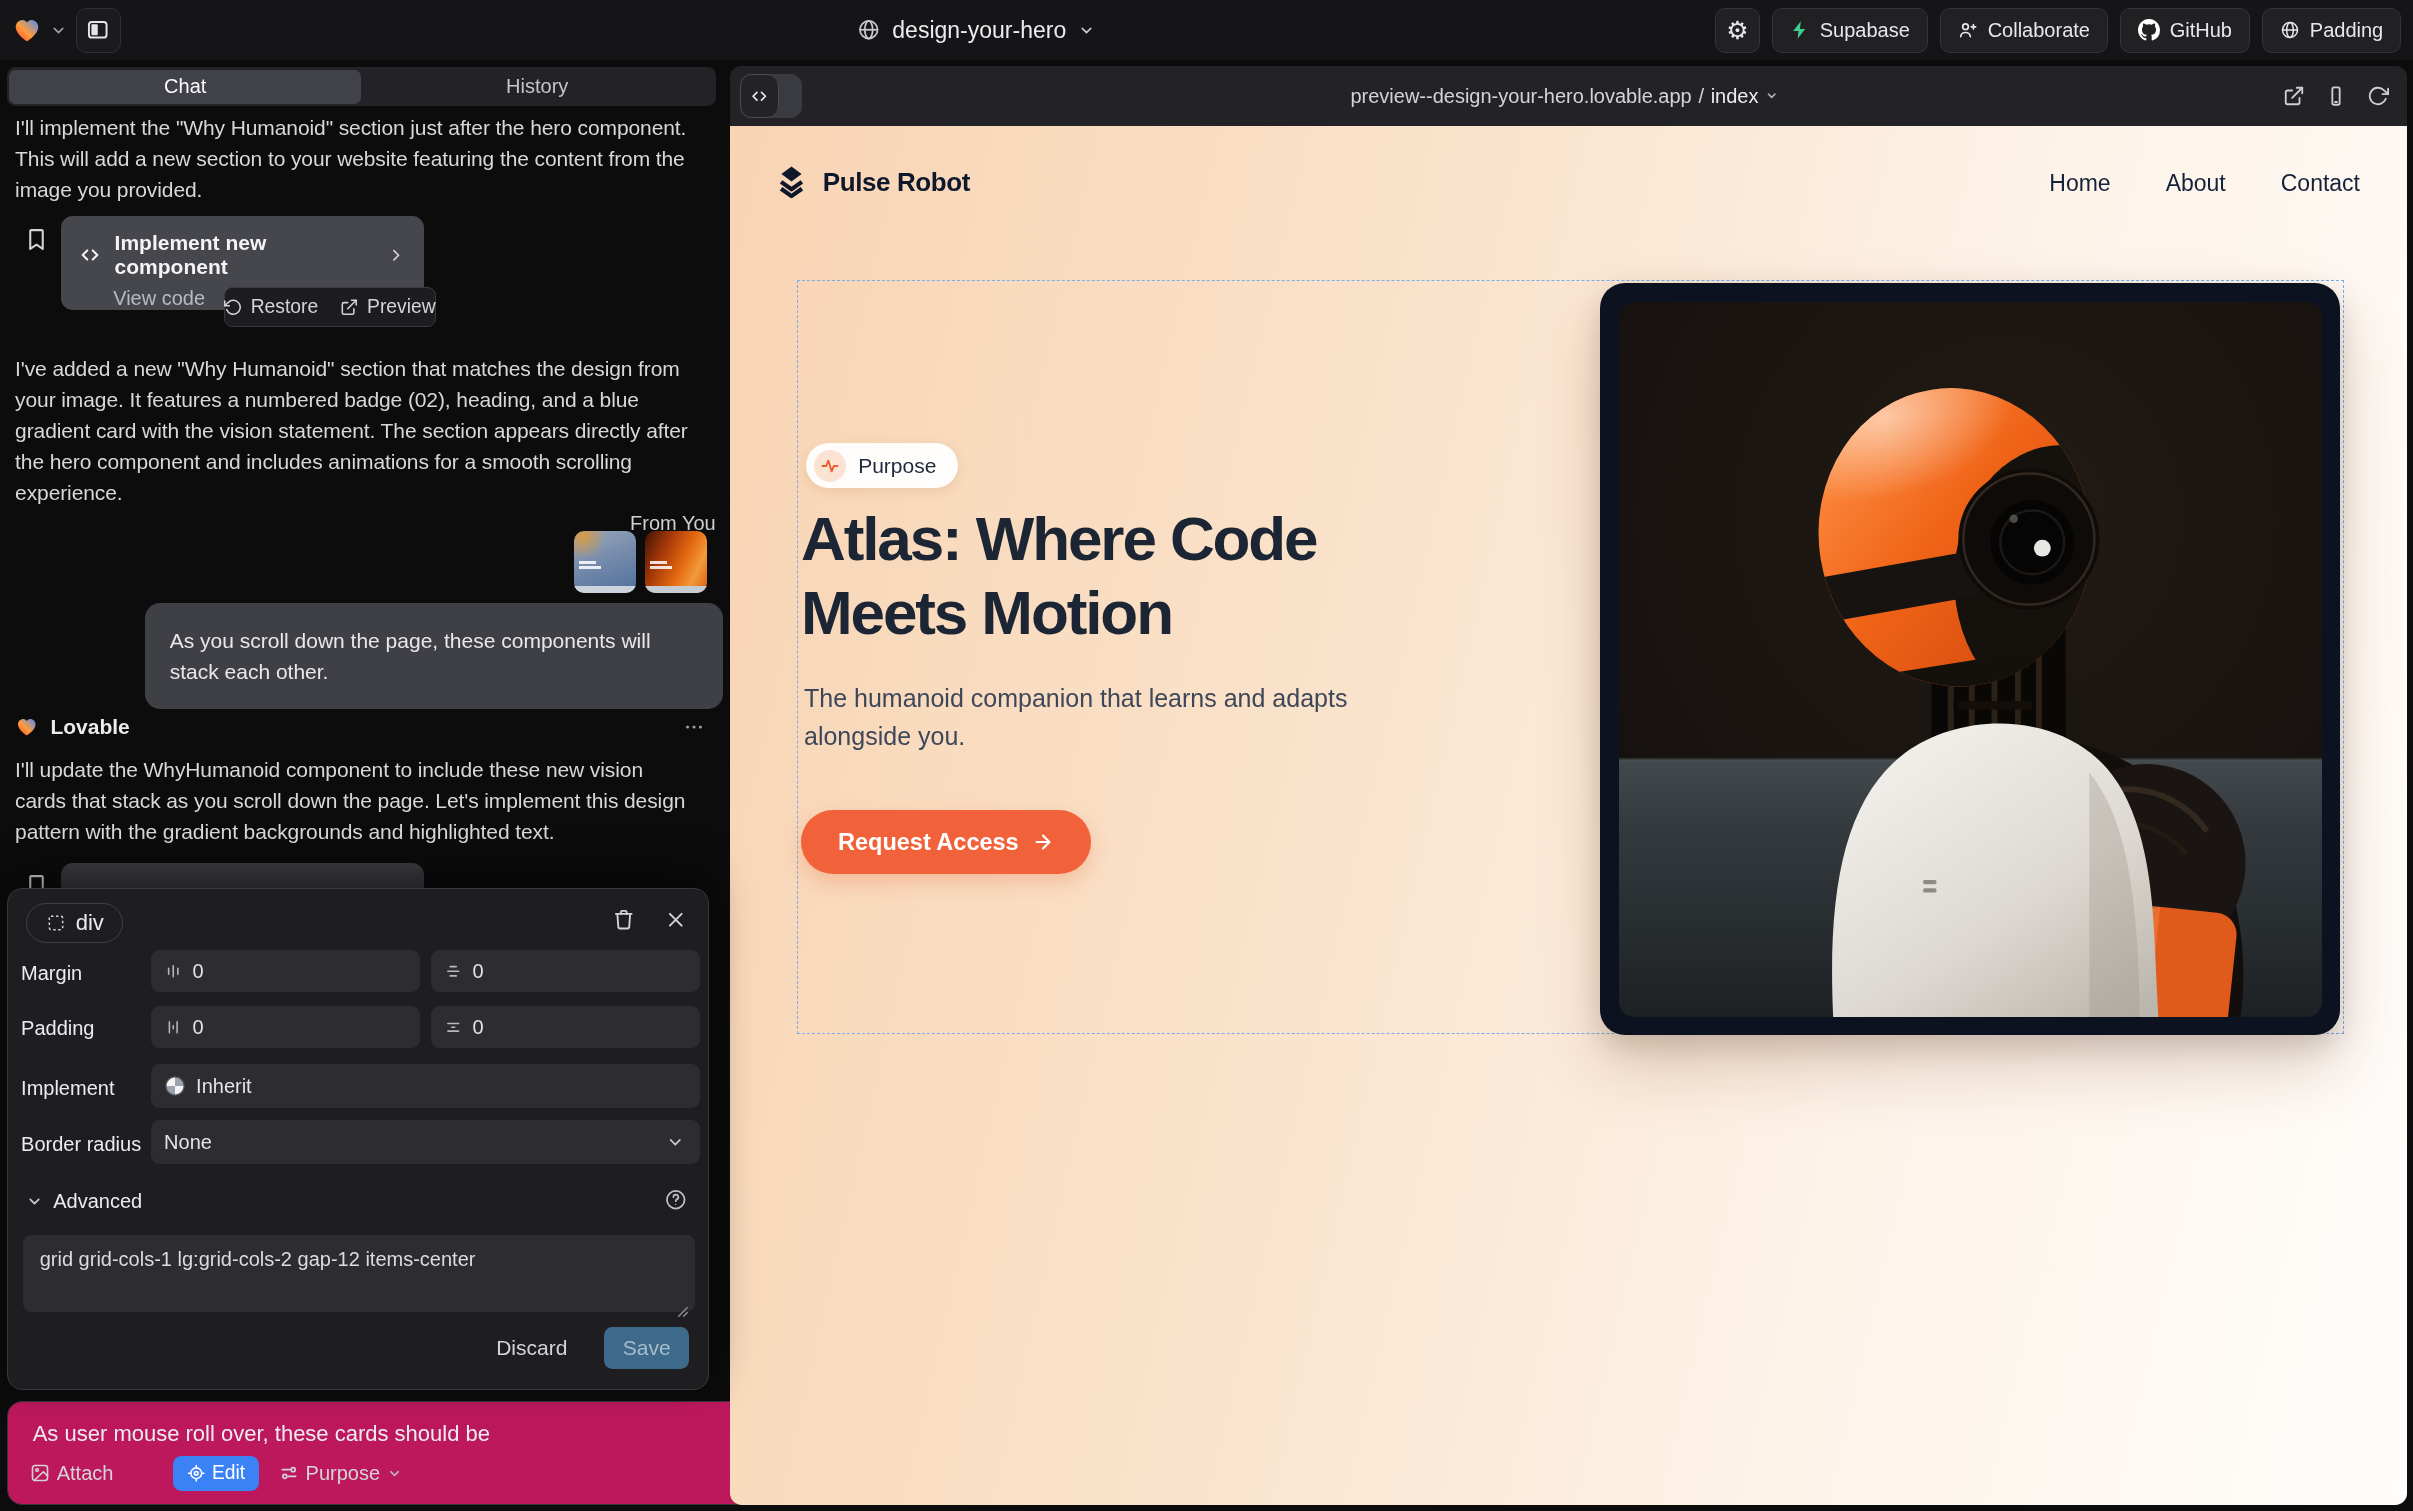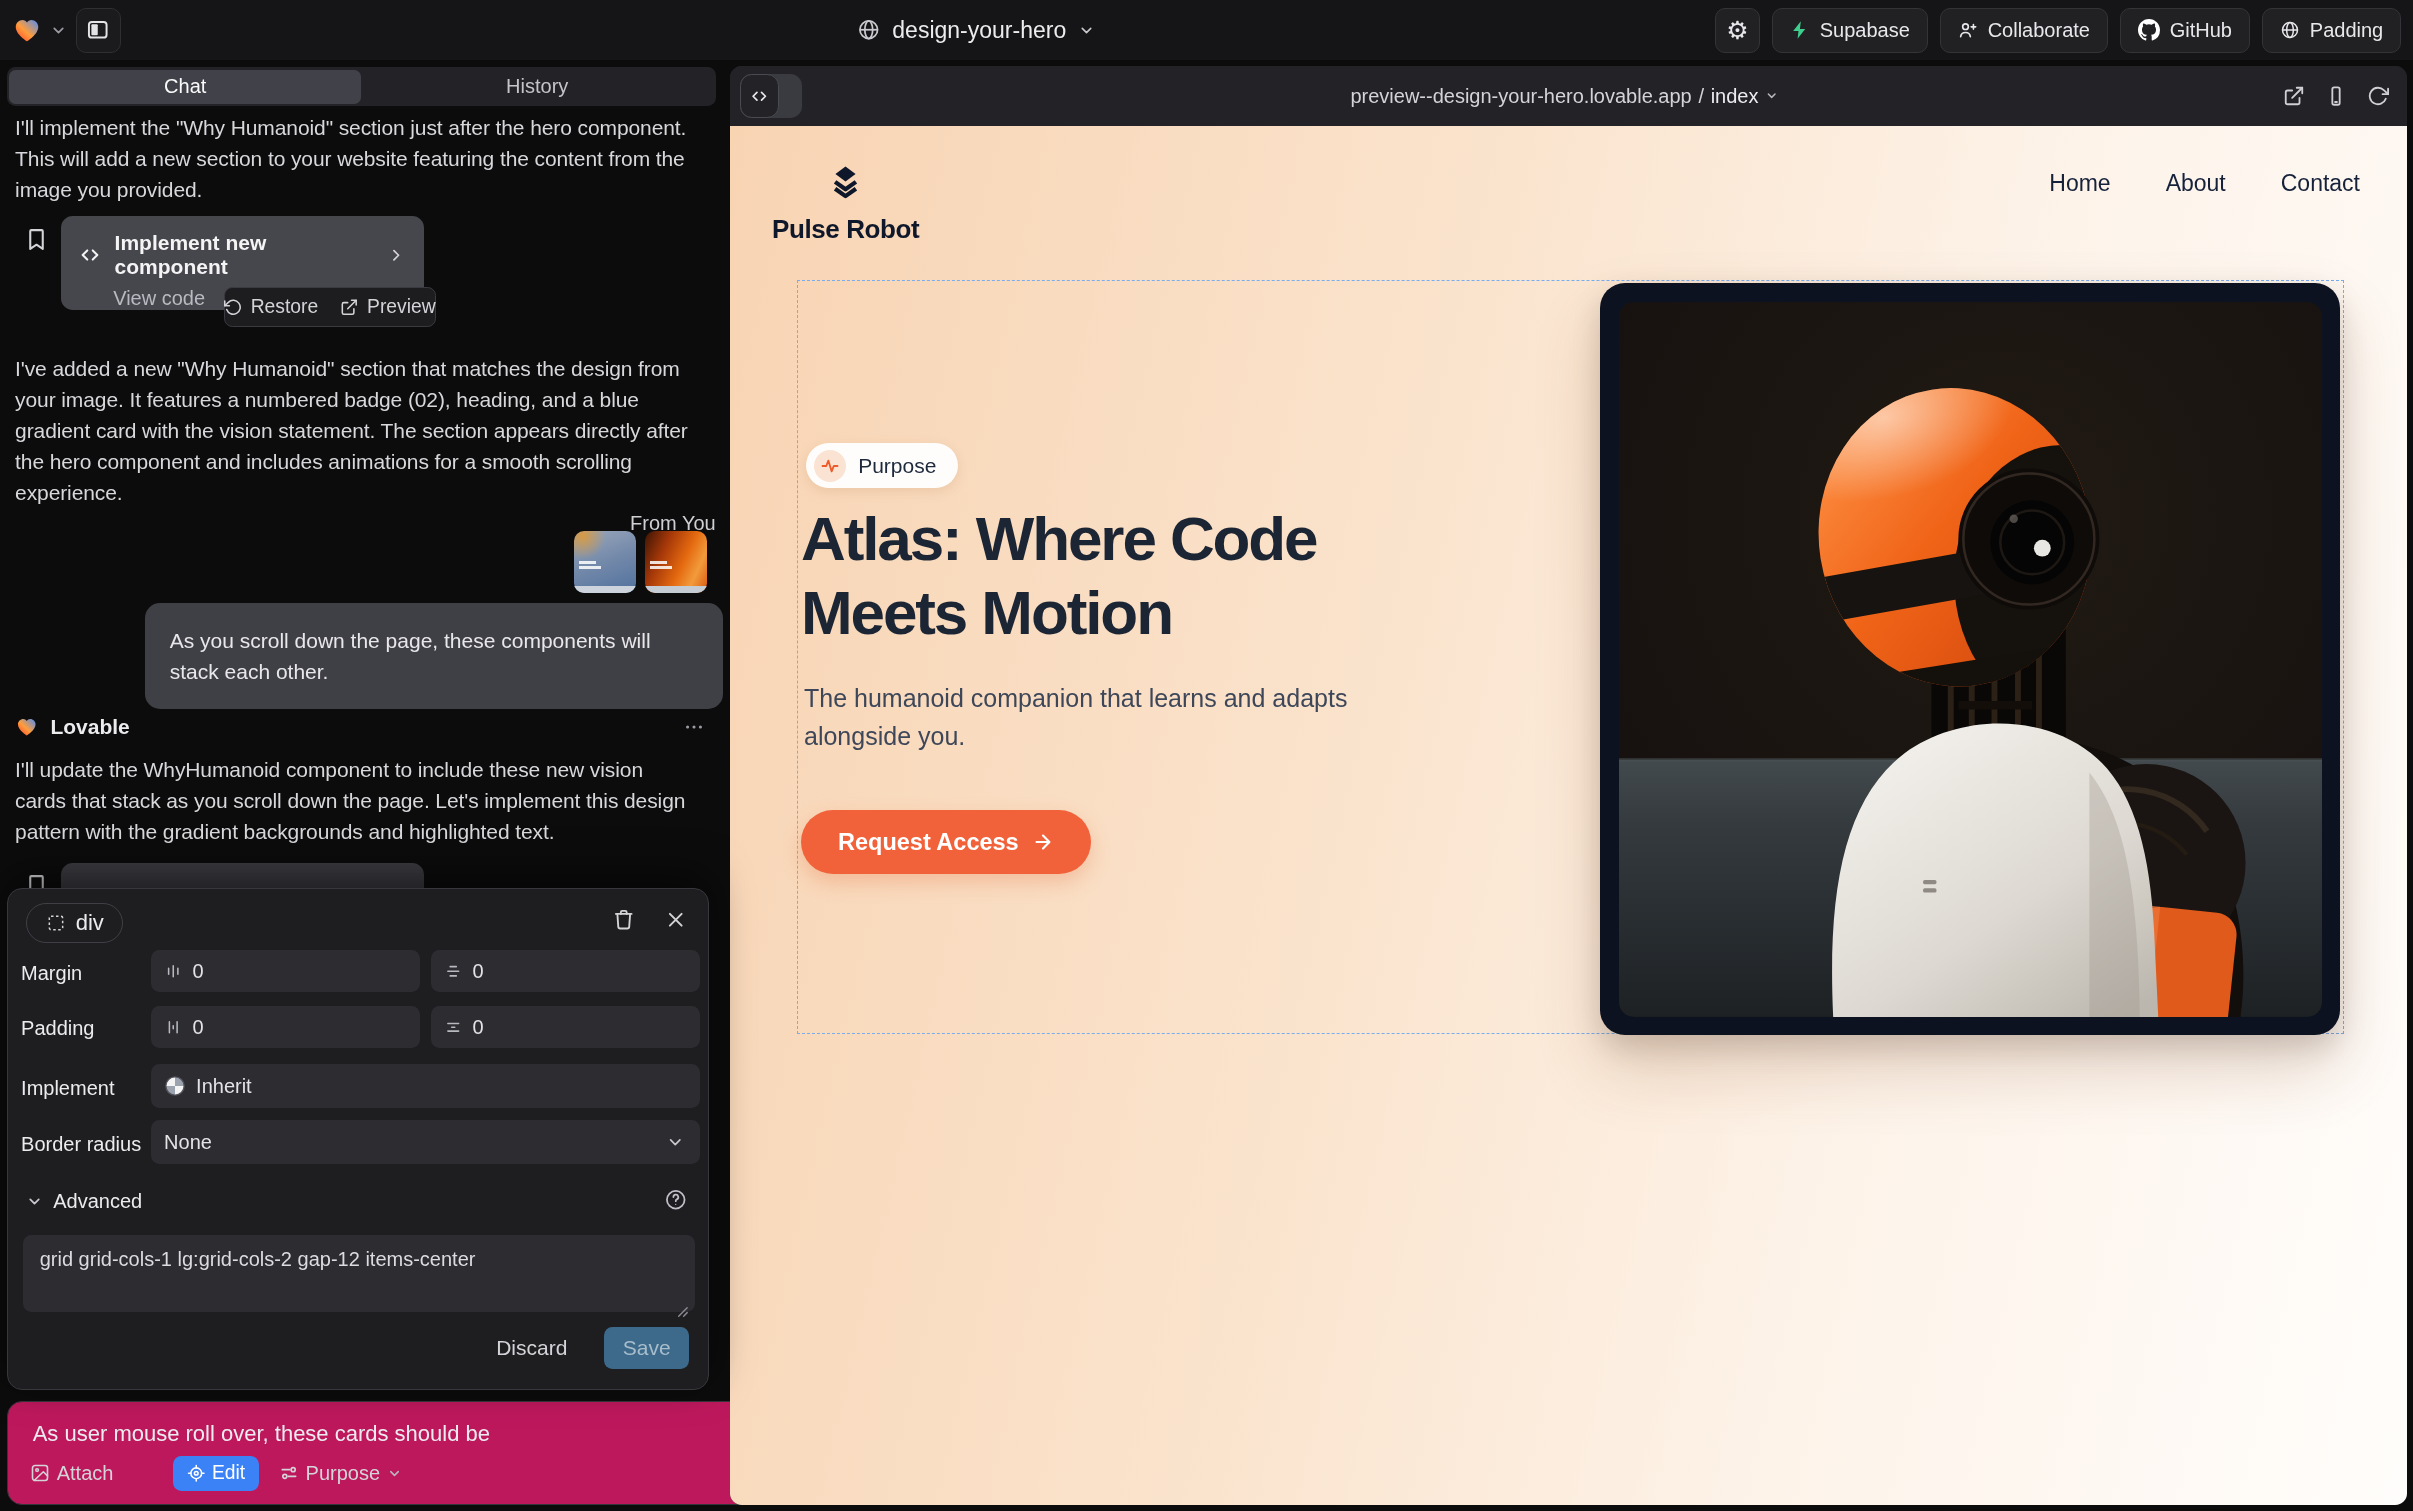--- a/index.html
+++ b/index.html
@@ -69,21 +69,21 @@
   #preview { position:absolute; left:730px; top:66px; width:1677px; height:1439px; border-radius:11.8px; overflow:hidden; background:#232327; }
   .pv-bar { position:absolute; left:0; top:0; width:100%; height:60px; background:#232327; }
   .code-toggle { position:absolute; left:10px; top:8.4px; width:62px; height:44px; background:#3a3a41; border-radius:11.8px; cursor:pointer; }
   .code-toggle .seg { position:absolute; left:0; top:0; width:39px; height:44px; background:#232327; border:1.3px solid #4a4a52; border-radius:11.8px; display:flex; align-items:center; justify-content:center; color:#e8e8ec; }
   .pv-url { position:absolute; left:0; right:8px; top:0; height:60px; display:flex; align-items:center; justify-content:center; gap:6.7px; color:#d4d4d8; font-size:20px; }
   .pv-icons { position:absolute; right:18.5px; top:0; height:60px; display:flex; align-items:center; gap:20px; color:#cfcfd4; }
 
   
   #site { position:absolute; left:0; top:60px; width:1677px; height:1379px; background:linear-gradient(103deg,#f8d4b3 0%,#fae3cc 38%,#fdf3e9 68%,#fffdfb 100%); }
   .site-header { position:absolute; left:0; top:0; width:100%; height:126px; }
-  .brand { position:absolute; left:42px; top:37px; display:flex; align-items:center; gap:11.8px; font-size:26px; font-weight:800; color:#0f172a; letter-spacing:-0.4px; cursor:pointer;flex-direction:column; }
+  .brand { position:absolute; left:42px; top:37px; display:flex; align-items:center; gap:11.8px; font-size:26px; font-weight:800; color:#0f172a; letter-spacing:-0.4px; cursor:pointer; }
   .nav { position:absolute; right:47px; top:44px; display:flex; gap:55px; font-size:23px; color:#16213a; }
   .nav span { cursor:pointer; }
   .selection { position:absolute; left:67px; top:154px; width:1547px; height:754px; border:1.7px dashed #78aef0; }
   .badge { position:absolute; left:76px; top:317px; height:45px; background:#fffdfc; border-radius:23px; display:flex; align-items:center; gap:11.8px; padding:0 22px 0 8.4px; box-shadow:0 3.4px 11.8px rgba(180,120,70,.18); }
   .badge .bico { width:32px; height:32px; border-radius:50%; background:#fbe3d3; display:flex; align-items:center; justify-content:center; }
   .badge span { font-size:21px; color:#1e293b; }
   .hero-h1 { position:absolute; left:71px; top:376px; font-size:62px; line-height:1.2; font-weight:800; letter-spacing:-2.1px; color:#1c2534; }
   .hero-sub { position:absolute; left:74px; top:554px; width:621px; font-size:25px; line-height:1.5; color:#3e4759; }
   .cta { position:absolute; left:71px; top:684px; height:64px; border-radius:32px; background:#f2623a; color:#fff; display:flex; align-items:center; gap:13.4px; padding:0 37px; font-size:23.5px; font-weight:bold; box-shadow:0 8.4px 20px rgba(226,90,40,.25); cursor:pointer; }
   .robot-card { position:absolute; left:870px; top:157px; width:740px; height:752px; background:#0d1220; border-radius:25px; padding:18.5px; box-shadow:0 34px 67px rgba(120,60,20,.2), 0 11.8px 28.6px rgba(0,0,0,.15); }

